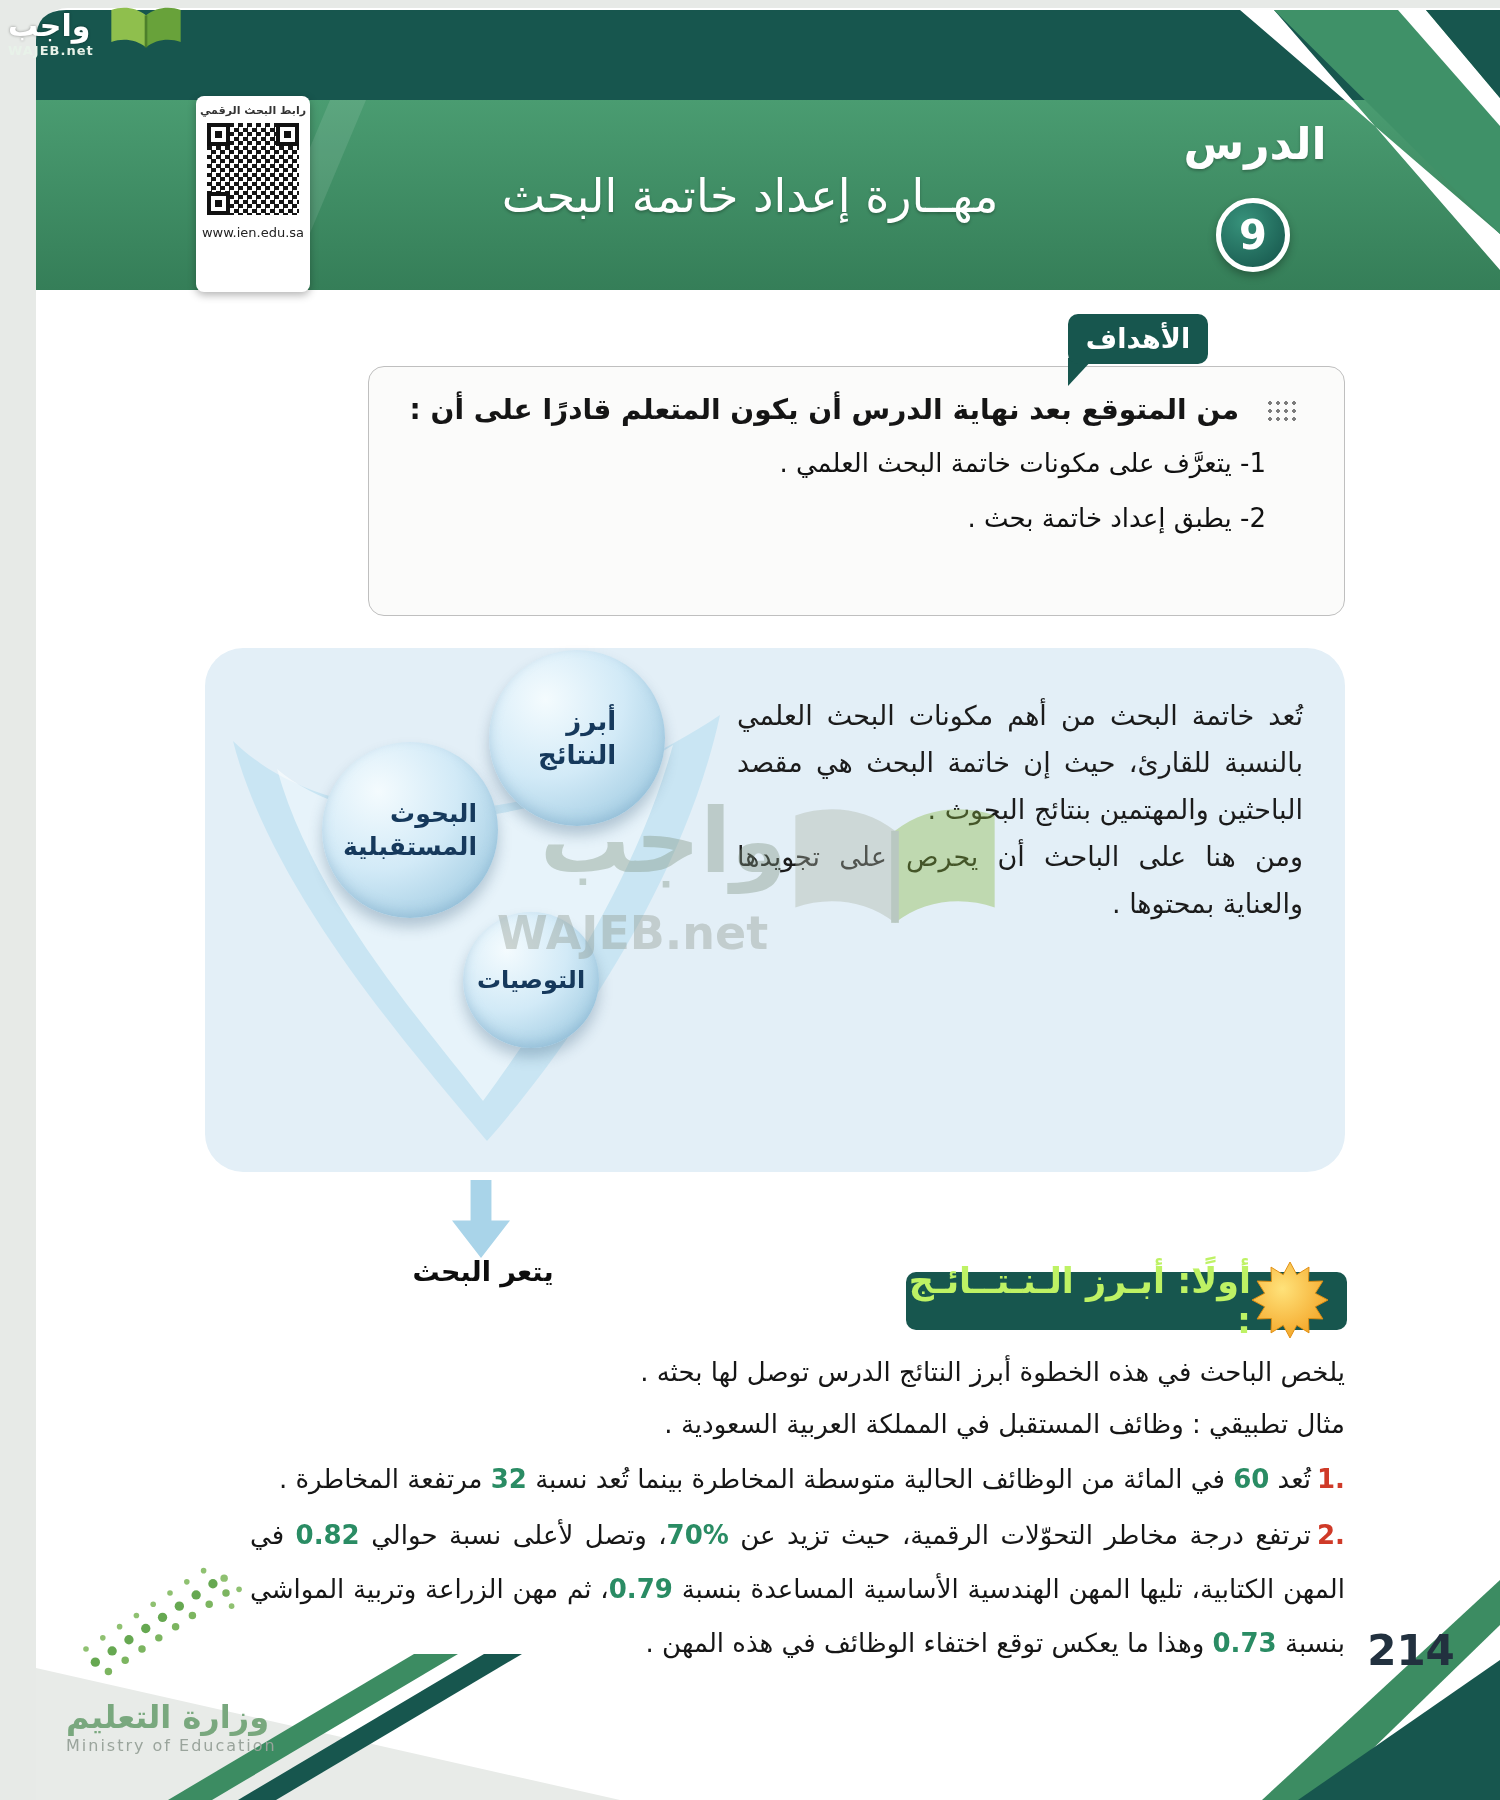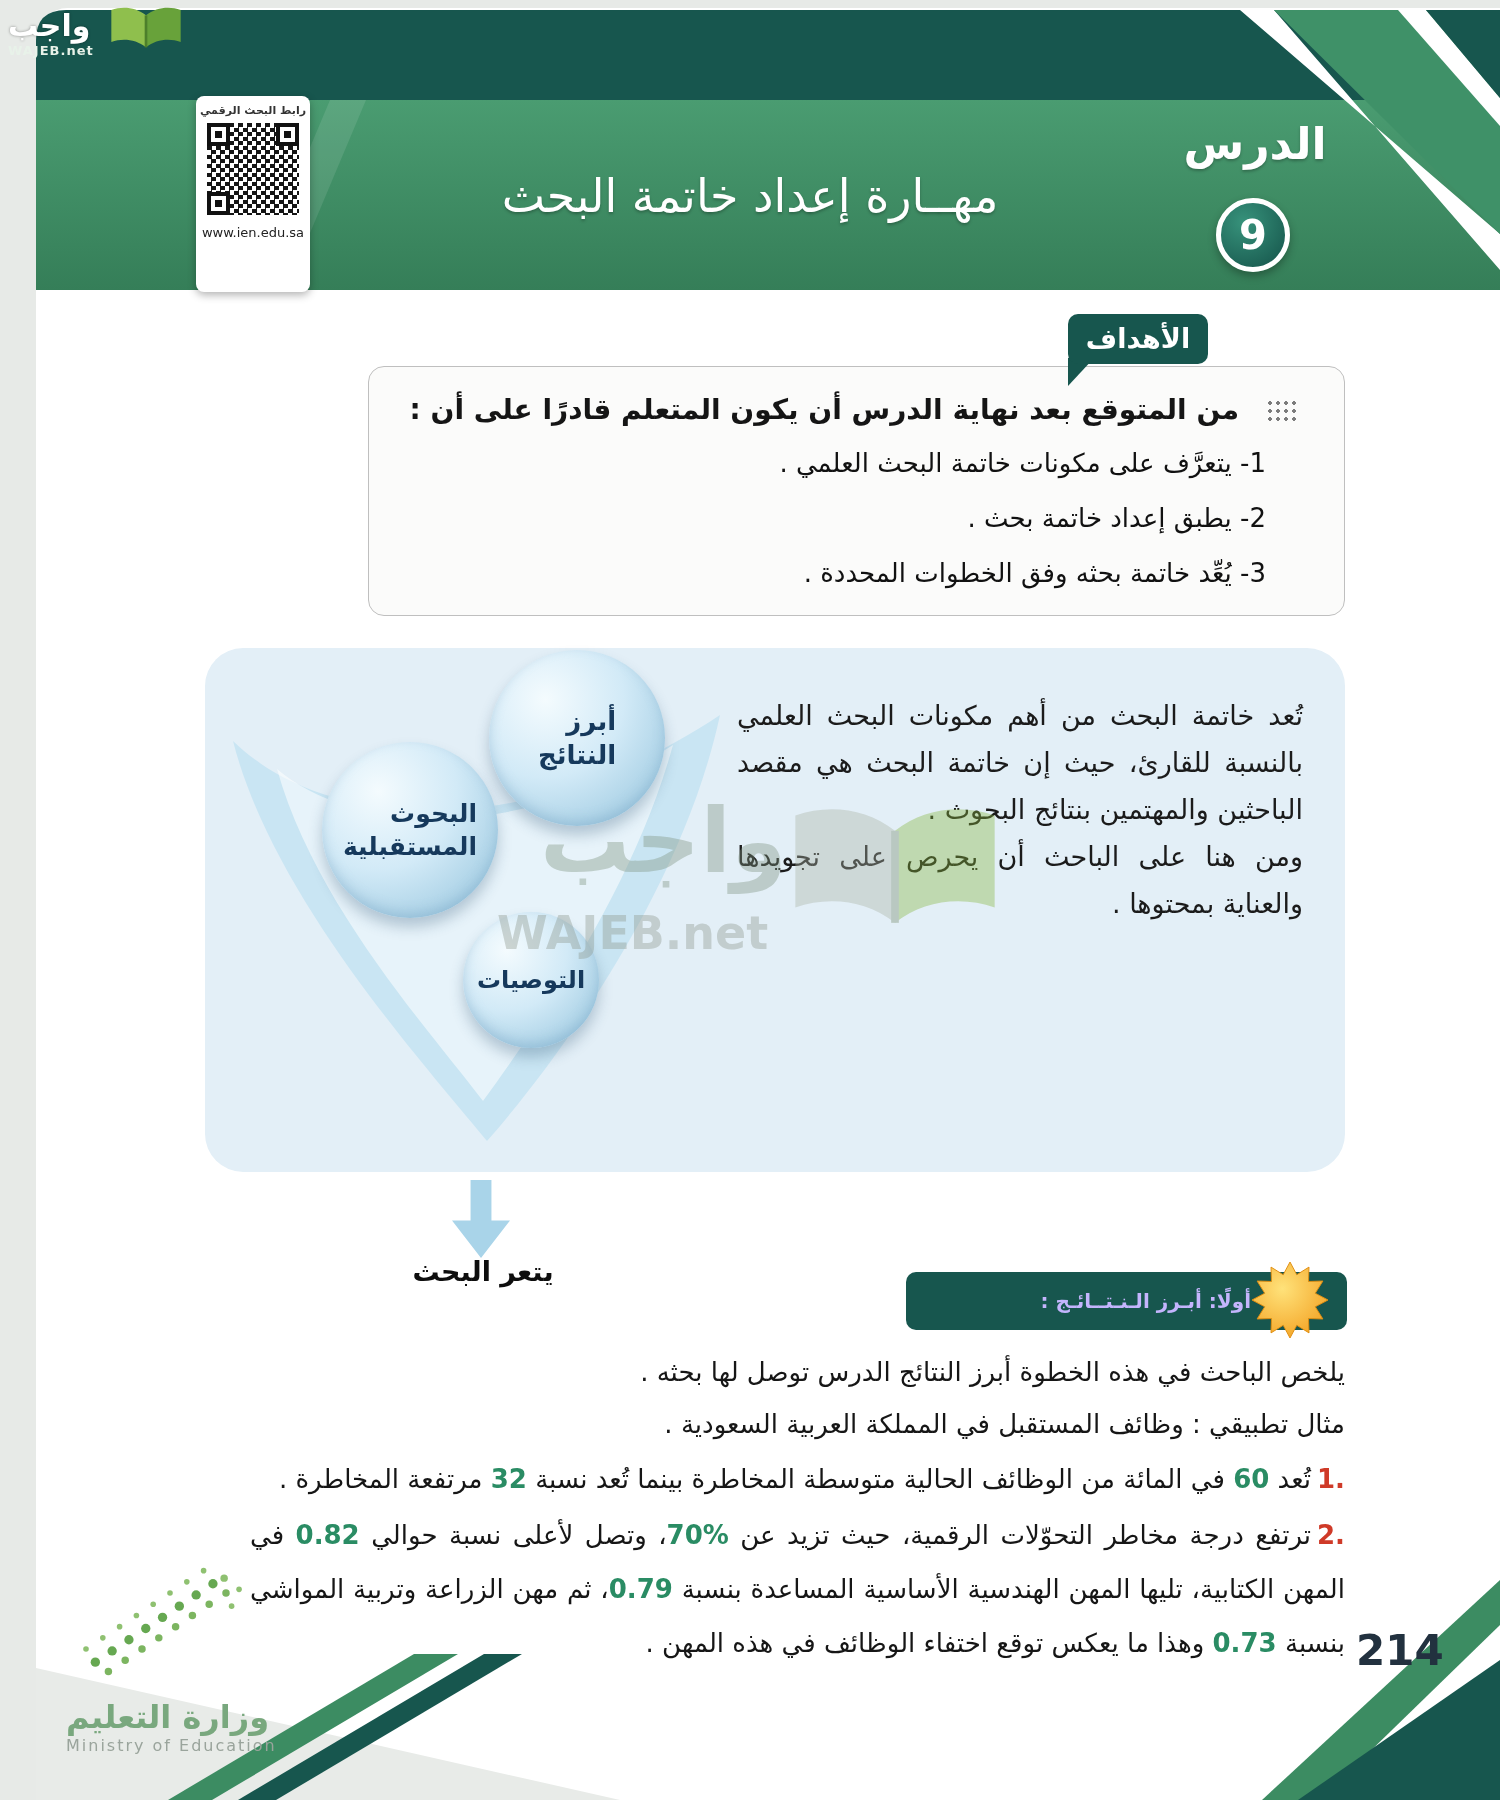--- a/index.html
+++ b/index.html
@@ -70,36 +70,36 @@
   .wm-ar{position:absolute;left:335px;top:140px;font-size:90px;font-weight:bold;color:#7e937f}
   .wm-en{position:absolute;left:292px;top:258px;font-size:46px;font-weight:bold;color:#8d978c}
   .wm-book{position:absolute;left:575px;top:145px}
   .down-arrow{position:absolute;left:452px;top:1180px;width:58px;height:78px;background:#a9d4e9;
     clip-path:polygon(32% 0,68% 0,68% 52%,100% 52%,50% 100%,0 52%,32% 52%)}
   .funnel-result{position:absolute;left:368px;top:1256px;width:230px;text-align:center;
     font-size:27px;font-weight:bold;color:#0e0e0e;direction:rtl}
   
   .section-bar{position:absolute;left:906px;top:1272px;width:441px;height:58px;background:#17564e;
     border-radius:10px;direction:rtl;display:flex;align-items:center;padding-right:96px;box-sizing:border-box}
-  .section-bar span{color:#c4b5fd;font-size:20px;font-weight:bold}
+  .section-bar span{color:#bef264;font-size:35px;font-weight:bold}
   .starburst{position:absolute;left:1252px;top:1262px;z-index:3}
   
   .body-text{position:absolute;left:250px;top:1346px;width:1095px;direction:rtl;color:#161616;
     font-size:26px;line-height:52px;z-index:2}
   .body-text p{margin:0;text-align:right}
   .body-text ol{list-style:none;margin:2px 0 0;padding:0}
   .body-text li{text-align:justify;text-align-last:right;line-height:54px;margin-bottom:2px}
   .li-num{color:#cf3a28;font-weight:bold;direction:ltr;unicode-bidi:isolate;margin-left:6px}
   .num-hl{color:#2a8c64;font-weight:bold;direction:ltr;unicode-bidi:isolate}
   
   .footer-svg{position:absolute;left:0;top:1520px}
   .moe{position:absolute;left:60px;top:1552px;width:265px;z-index:2}
   .moe-ar{font-size:32px;font-weight:bold;color:#79a87e;direction:rtl;text-align:left;margin:2px 0 0 6px}
   .moe-en{font-size:16px;color:#9aa49c;letter-spacing:2px;margin-left:6px}
-  .page-num{position:absolute;left:1356px;top:1626px;width:110px;
+  .page-num{position:absolute;left:1356px;top:1626px;width:110px;text-align:center;
     font-size:42px;font-weight:bold;color:#22313f;z-index:2}
 </style>
 </head>
 <body>
 
 <div class="page"></div>
 
 <svg class="header-svg" width="1500" height="300" viewBox="0 0 1500 300">
   <defs>
     <linearGradient id="gBand" x1="0" y1="0" x2="0" y2="1">
@@ -149,21 +149,20 @@
 <div class="obj-tail"></div>
 <div class="obj-tab">الأهداف</div>
 <div class="obj-box">
   <div class="obj-heading">
     <span class="dots-icon"></span>
     <span>من المتوقع بعد نهاية الدرس أن يكون المتعلم قادرًا على أن :</span>
   </div>
   <ul id="objectives-list">
       <li>1- يتعرَّف على مكونات خاتمة البحث العلمي .</li>
       <li>2- يطبق إعداد خاتمة بحث .</li>
-      <li>3- يُعِّد خاتمة بحثه وفق الخطوات المحددة .</li>
     </ul>
 </div>
 
 <div class="concept-box">
   <svg class="funnel-svg" width="520" height="495" viewBox="0 0 520 495">
     <path d="M 18 68 C 110 158, 310 172, 505 42 C 468 215, 345 385, 272 468 C 210 392, 58 225, 18 68 Z" fill="#c9e5f3"></path>
     <path d="M 62 96 C 140 162, 305 170, 458 72 C 420 210, 332 340, 268 428 C 215 358, 100 232, 62 96 Z" fill="rgba(255,255,255,0.55)"></path>
   </svg>
   <div class="bubble b1">أبرز
 النتائج</div>

